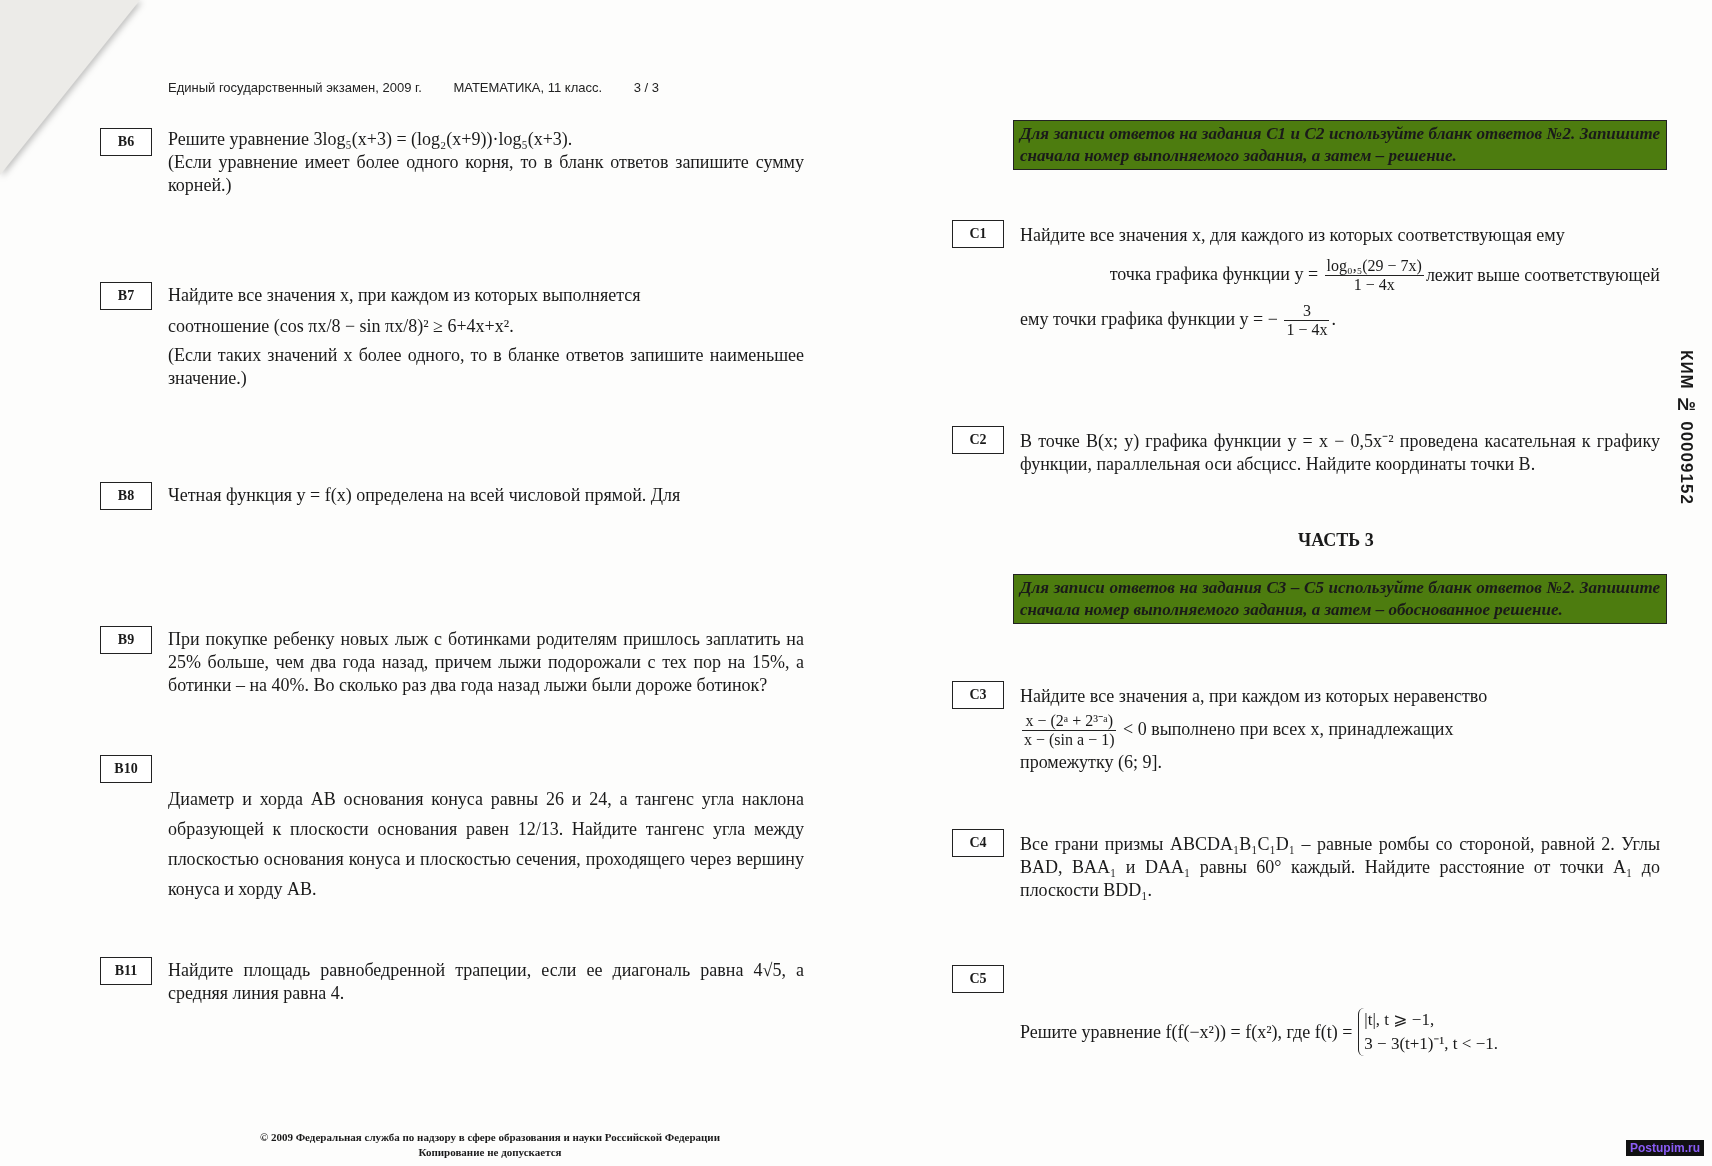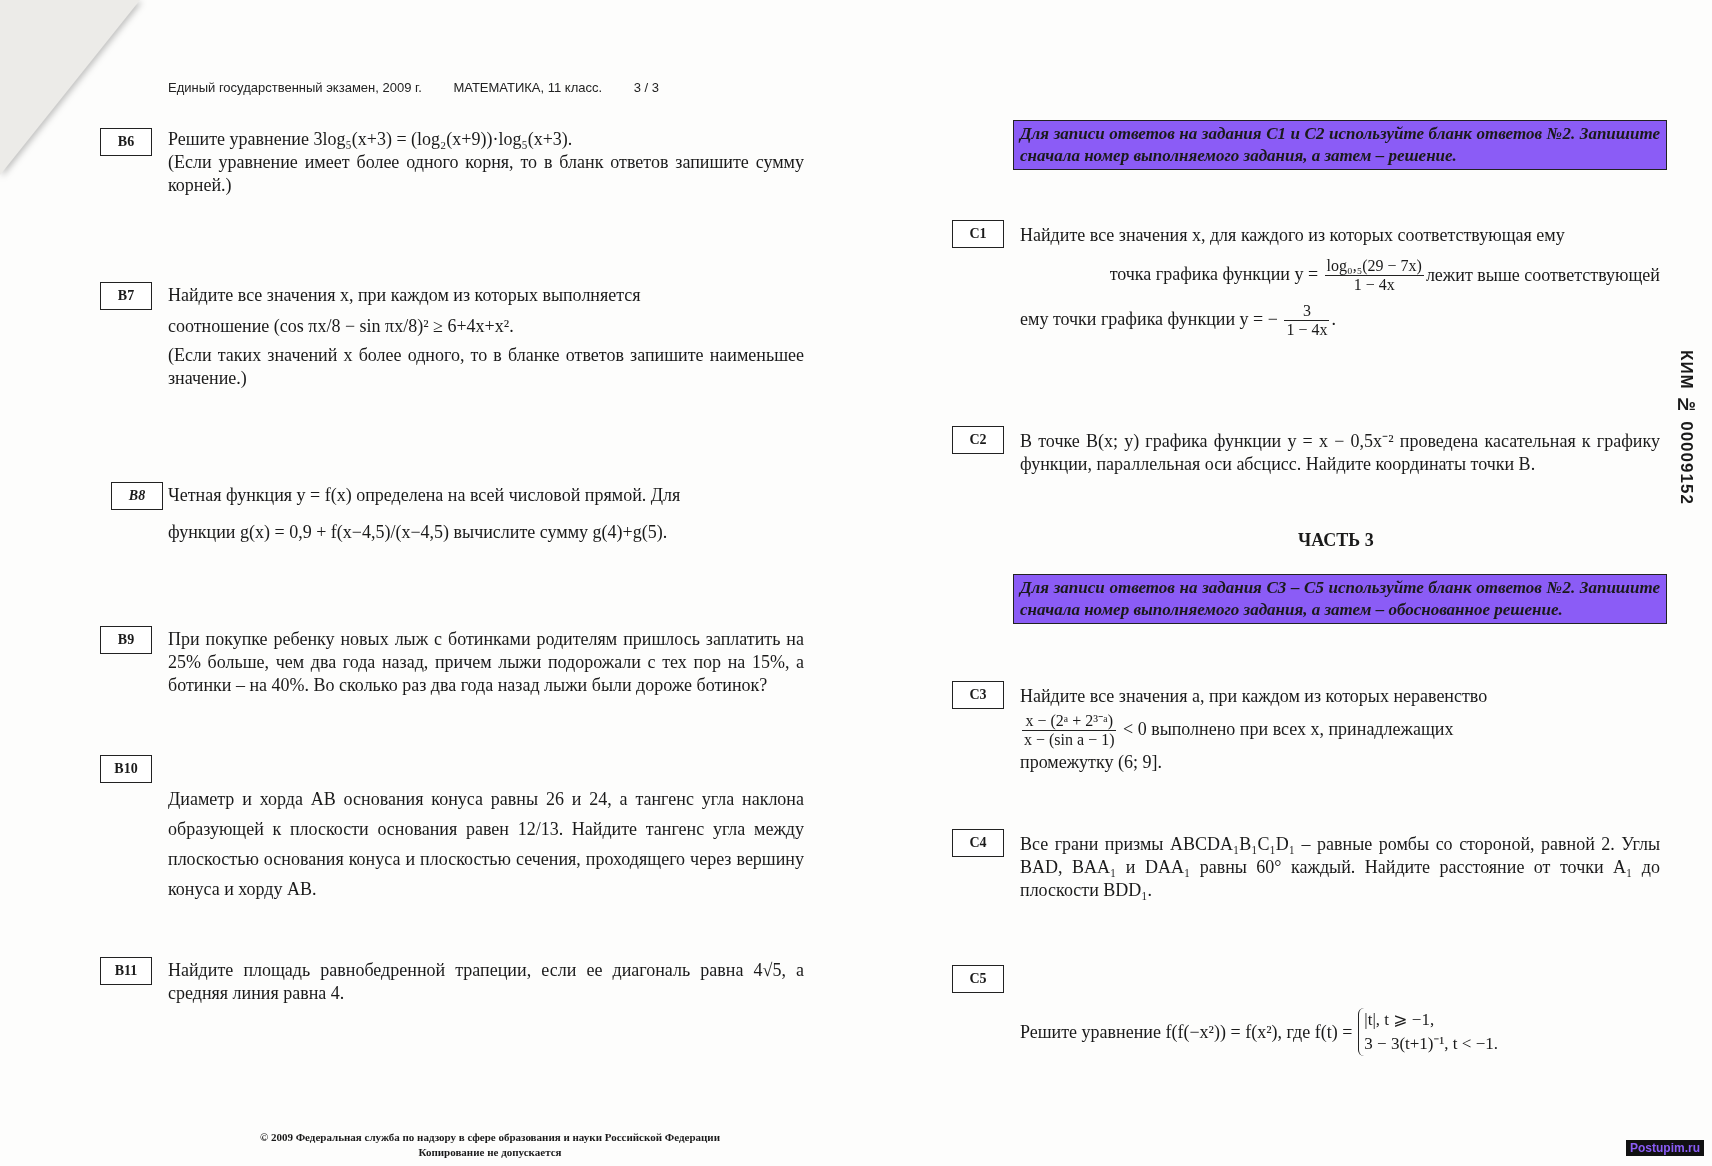--- a/index.html
+++ b/index.html
@@ -25,21 +25,21 @@
   }
   .txt {
     position:absolute; font-size:18px; line-height:23px; text-align:justify;
   }
   .frac { display:inline-block; vertical-align:middle; text-align:center; font-size:16px; line-height:18px; margin:0 2px; }
   .frac .num { display:block; border-bottom:1px solid #222; padding:0 2px; }
   .frac .den { display:block; padding:0 2px; }
   .notice {
     position:absolute; border:1.6px solid #222; padding:2px 6px;
     font-style:italic; font-weight:bold; font-size:17px; line-height:22px;
-    text-align:justify; background:#8b5cf6;
+    text-align:justify; background:#4d7c0f;
   }
   .part-title {
     position:absolute; left:1298px; top:530px; font-weight:bold; font-size:18px;
   }
   .footer {
     position:absolute; left:220px; top:1130px; width:540px; text-align:center;
     font-size:11px; font-weight:bold; line-height:15px;
   }
   .side-code {
     position:absolute; left:1672px; top:350px; width:24px; height:210px;
@@ -75,24 +75,23 @@
 <div>
   <div class="label" style="left:100px;top:282px;">B7</div>
   <div class="txt" style="left:168px;top:284px;width:636px;">
     <div>Найдите все значения x, при каждом из которых выполняется</div>
     <div style="margin:8px 0 6px;">соотношение (cos πx/8 − sin πx/8)² ≥ 6+4x+x².</div>
     <div>(Если таких значений x более одного, то в бланке ответов запишите наименьшее значение.)</div>
   </div>
 </div>
 
 <div>
-  <div class="label" style="left:111px;top:482px;font-style:italic;">B8</div>
+  <div class="label" style="left:100px;top:482px;">B8</div>
   <div class="txt" style="left:168px;top:484px;width:636px;">
     <div>Четная функция y = f(x) определена на всей числовой прямой. Для</div>
-    <div style="margin-top:14px;">функции g(x) = 0,9 + f(x−4,5)/(x−4,5) вычислите сумму g(4)+g(5).</div>
   </div>
 </div>
 
 <div>
   <div class="label" style="left:100px;top:626px;">B9</div>
   <div class="txt" style="left:168px;top:628px;width:636px;">При покупке ребенку новых лыж с ботинками родителям пришлось заплатить на 25% больше, чем два года назад, причем лыжи подорожали с тех пор на 15%, а ботинки – на 40%. Во сколько раз два года назад лыжи были дороже ботинок?</div>
 </div>
 
 <div>
   <div class="label" style="left:100px;top:755px;">B10</div>

